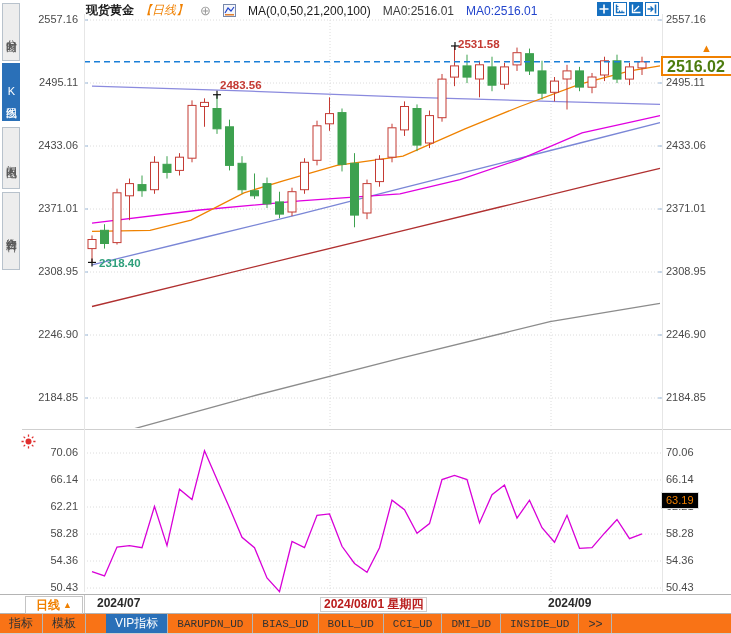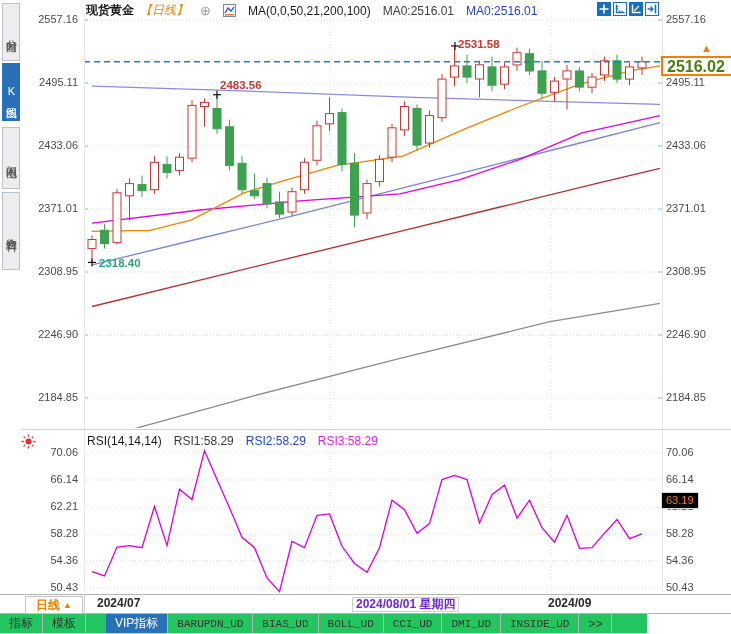--- a/index.html
+++ b/index.html
@@ -3,21 +3,21 @@
 <meta charset="utf-8">
 <style>
   html,body{margin:0;padding:0;background:#fff;}
   body{font-family:"Liberation Sans",sans-serif;}
   #app{position:relative;width:731px;height:634px;background:#fff;overflow:hidden;border-right:1px solid #eee;}
   #chart-svg{position:absolute;left:0;top:0;z-index:1;}
   .axis-lbl{position:absolute;font-size:11px;color:#4a4a4a;z-index:3;line-height:13px;white-space:nowrap;}
   .axis-lbl.r{width:52px;text-align:right;}
   .ann{font-weight:bold;font-size:11.5px;z-index:4;}
   .date{font-weight:bold;color:#2a2a2a;font-size:12px;z-index:6;}
-  .date.hl{color:#6d28d9;border:1px solid #cfcfcf;background:#fff;padding:0 3px;margin-left:32px;}
+  .date.hl{color:#b91c1c;border:1px solid #cfcfcf;background:#fff;padding:0 3px;}
   .hdr{position:absolute;left:86px;top:3px;height:15px;display:flex;align-items:center;gap:12px;font-size:12px;color:#1a1a1a;z-index:5;white-space:nowrap;}
   .c-orange{color:#f08000;font-style:italic;}
   .c-gray{color:#9a9a9a;}
   .c-dark{color:#3c3c3c;}
   .c-blue{color:#2244cc;}
   .c-magenta{color:#dd22dd;}
   .top-icons{position:absolute;left:597px;top:2px;display:flex;gap:2px;z-index:5;}
   .top-icons svg{display:block;}
   .side-tab{position:absolute;left:2px;width:18px;background:#ededed;border:1px solid #b8c2cc;color:#555;
     font-size:11px;writing-mode:vertical-lr;text-orientation:upright;display:flex;align-items:center;
@@ -30,21 +30,21 @@
   .price-tag{position:absolute;left:661px;top:56px;border:2px solid #f08000;color:#4d7c0f;background:#fff;
     font-size:16px;font-weight:bold;padding:1px 20px 0 4px;z-index:7;line-height:15px;}
   .tag-arrow{position:absolute;left:701px;top:42px;color:#f08000;font-size:11px;z-index:7;}
   .rsi-tag{position:absolute;left:661px;top:492px;border:1px solid #ddd;color:#f08000;background:#000000;
     font-size:11px;padding:1px 4px;z-index:7;line-height:13px;}
   .date-row{position:absolute;top:594px;left:0;width:731px;height:20px;border-top:1px solid #b4b4b4;
     border-bottom:1px solid #b4b4b4;background:#fff;box-sizing:border-box;z-index:5;}
   .period-btn{position:absolute;left:25px;top:596px;width:56px;height:16px;border:1px solid #c4c4c4;background:#fff;
     color:#f08000;font-size:12px;font-weight:bold;display:flex;align-items:center;justify-content:center;gap:3px;z-index:6;}
   .period-btn .arr{font-size:9px;}
-  .tabs-row{position:absolute;top:614px;left:0;width:647px;height:20px;background:#22c55e;display:flex;
+  .tabs-row{position:absolute;top:614px;left:0;width:731px;height:20px;background:#f97316;display:flex;
     align-items:stretch;font-size:12px;color:#333;z-index:5;border-bottom:1px solid #cfcfcf;box-sizing:border-box;}
   .tab{border-right:1px solid #b5b5b5;padding:0 9px;display:flex;align-items:center;white-space:nowrap;}
   .tab.mono{font-family:"Liberation Mono",monospace;font-size:11px;}
   .tab.active{background:#2a70b8;color:#fff;margin-left:20px;}
 </style>
 </head>
 <body>
 
 <div id="app">
 
@@ -292,26 +292,20 @@
 
   <div class="sun-icon">
     <svg width="15" height="15" viewBox="0 0 15 15">
       <circle cx="7.5" cy="7.5" r="3" fill="#e03030"></circle>
       <g stroke="#e03030" stroke-width="1.3">
         <path d="M7.5 0.5v2.2M7.5 12.3v2.2M0.5 7.5h2.2M12.3 7.5h2.2M2.6 2.6l1.5 1.5M10.9 10.9l1.5 1.5M12.4 2.6l-1.5 1.5M4.1 10.9l-1.5 1.5"></path>
       </g>
     </svg>
   </div>
 
-  <div class="rsi-hdr">
-    <span>RSI(14,14,14)</span>
-    <span class="c-dark">RSI1:58.29</span>
-    <span class="c-blue">RSI2:58.29</span>
-    <span class="c-magenta">RSI3:58.29</span>
-  </div>
 
   <div class="tag-arrow">▲</div>
   <div class="price-tag">2516.02</div>
   <div class="rsi-tag">63.19</div>
 
   <div class="date-row"></div>
   <div class="vline" style="left:84px;top:595px;height:18px;background:#c9c9c9;z-index:6;"></div>
   <div class="period-btn">
     <span>日线</span>
     <span class="arr">▲</span>

